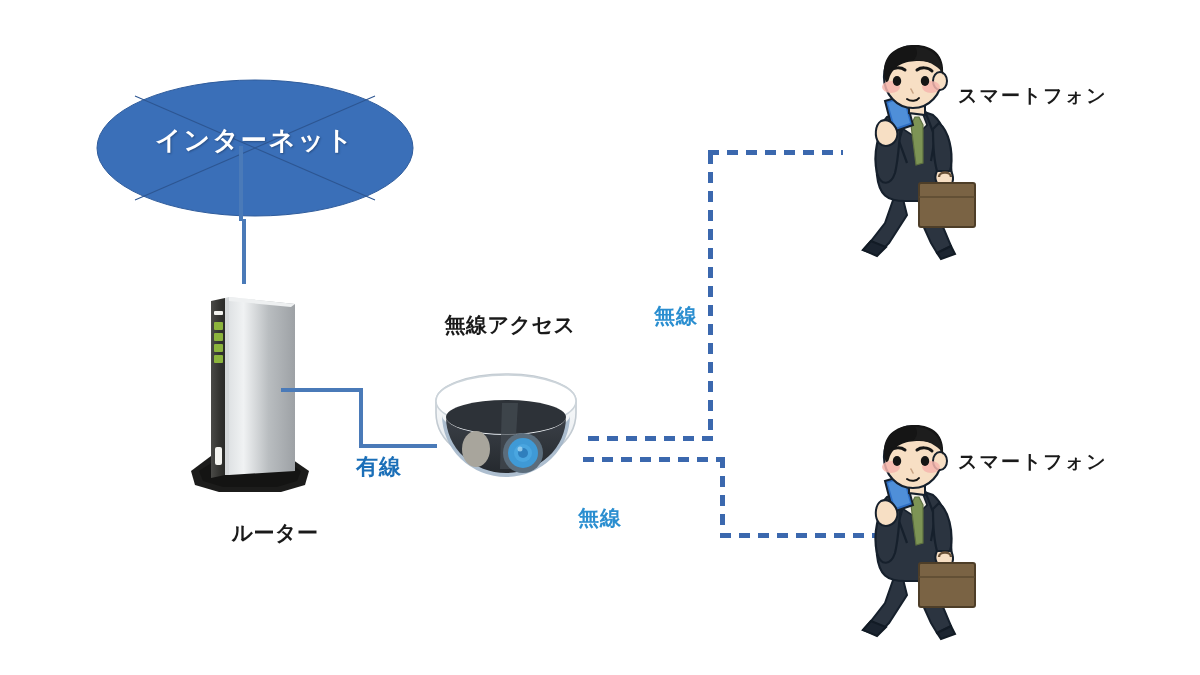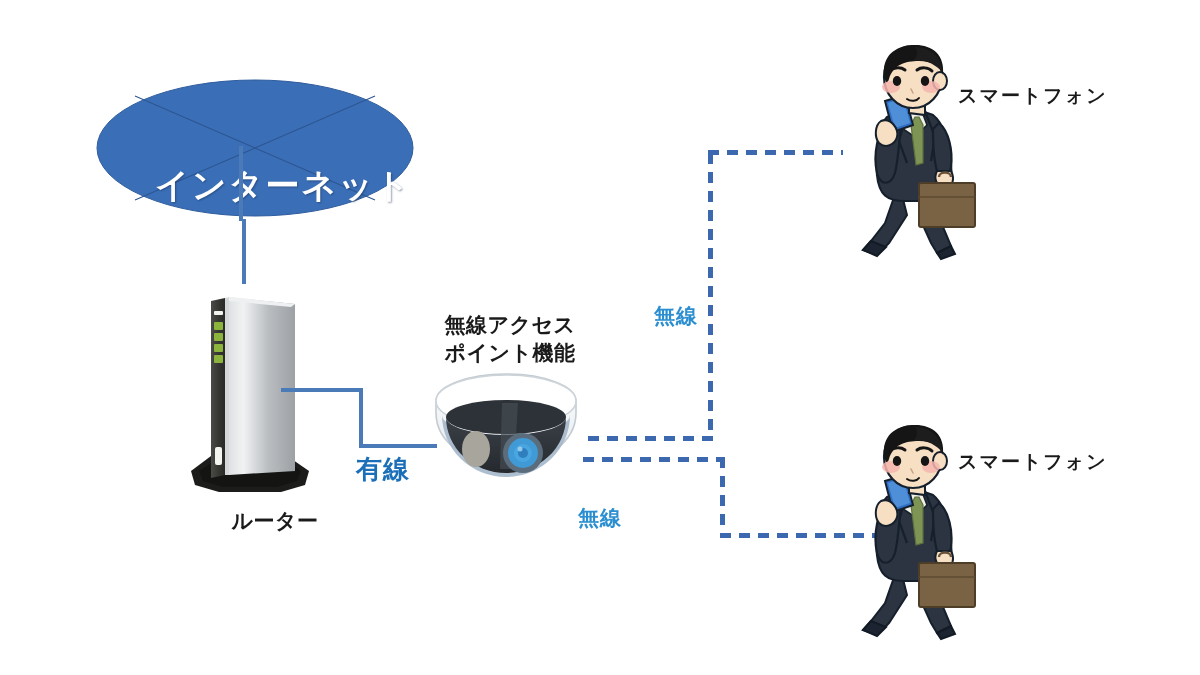--- a/index.html
+++ b/index.html
@@ -23,28 +23,27 @@
   .label {
     position: absolute;
     font-weight: bold;
     color: #1a1a1a;
     white-space: pre;
     line-height: 1.28;
     letter-spacing: 0.5px;
   }
   .label-cloud {
     color: #ffffff;
-    font-size: 34px;
+    font-size: 26px;
     letter-spacing: 2px;
     text-shadow: 1px 1px 2px rgba(20,40,70,0.45);
-    margin-top: 40px;
   }
   .label-wired {
     color: #1b6fb8;
-    font-size: 26px;
+    font-size: 22px;
     font-weight: bold;
     letter-spacing: 1px;
   }
   .label-wireless {
     color: #2a8ed0;
     font-size: 21px;
     font-weight: bold;
     letter-spacing: 1px;
   }
   .label-device {
@@ -118,21 +117,21 @@
 
       <rect x="29" y="16" width="9" height="4" rx="1" fill="#f2f2ee"></rect>
       <rect x="29" y="27" width="9" height="8" rx="1" fill="#8cb43c"></rect>
       <rect x="29" y="38" width="9" height="8" rx="1" fill="#8cb43c"></rect>
       <rect x="29" y="49" width="9" height="8" rx="1" fill="#8cb43c"></rect>
       <rect x="29" y="60" width="9" height="8" rx="1" fill="#8cb43c"></rect>
 
       <rect x="30" y="152" width="7" height="18" rx="2" fill="#f4f4f0"></rect>
     </svg>
   </div>
-  <div class="label label-device" style="left:125px; top:508px; width:300px;">ルーター</div>
+  <div class="label label-device" style="left:125px; top:520px; width:300px;">ルーター</div>
 
   <div class="seg-solid" style="left:281px; top:388px; width:82px; height:4px;"></div>
   <div class="seg-solid" style="left:359px; top:388px; width:4px; height:60px;"></div>
   <div class="seg-solid" style="left:359px; top:444px; width:78px; height:4px;"></div>
   <div class="label label-wired" style="left:356px; top:453px;">有線</div>
 
   <div class="abs" style="left:428px; top:373px;">
     <svg width="156" height="132" viewBox="0 0 156 132">
       <defs>
         <linearGradient id="domeInner" x1="0" y1="0" x2="0" y2="1">
@@ -159,21 +158,20 @@
       <ellipse cx="48" cy="76" rx="14" ry="18" fill="#a8a59c"></ellipse>
 
       <circle cx="95" cy="80" r="20" fill="#5b6d7c"></circle>
       <circle cx="95" cy="80" r="15" fill="#3f9ad6"></circle>
       <circle cx="95" cy="80" r="9" fill="#4aa6e0"></circle>
       <circle cx="95" cy="80" r="5" fill="#2f7fbd"></circle>
       <circle cx="92" cy="76" r="2.5" fill="#9fd4f2" opacity="0.85"></circle>
     </svg>
   </div>
   <div class="label label-device" style="left:430px; top:312px; width:160px;">無線アクセス</div>
-  <div class="label label-device" style="left:430px; top:340px; width:160px;">ポイント機能</div>
 
   <div class="dash-h" style="left:588px; top:436px; width:125px;"></div>
   <div class="dash-v" style="left:708px; top:153px; height:286px;"></div>
   <div class="dash-h" style="left:708px; top:150px; width:135px;"></div>
   <div class="label label-wireless" style="left:654px; top:303px;">無線</div>
 
   <div class="dash-h" style="left:583px; top:457px; width:142px;"></div>
   <div class="dash-v" style="left:720px; top:457px; height:80px;"></div>
   <div class="dash-h" style="left:720px; top:533px; width:155px;"></div>
   <div class="label label-wireless" style="left:578px; top:505px;">無線</div>

